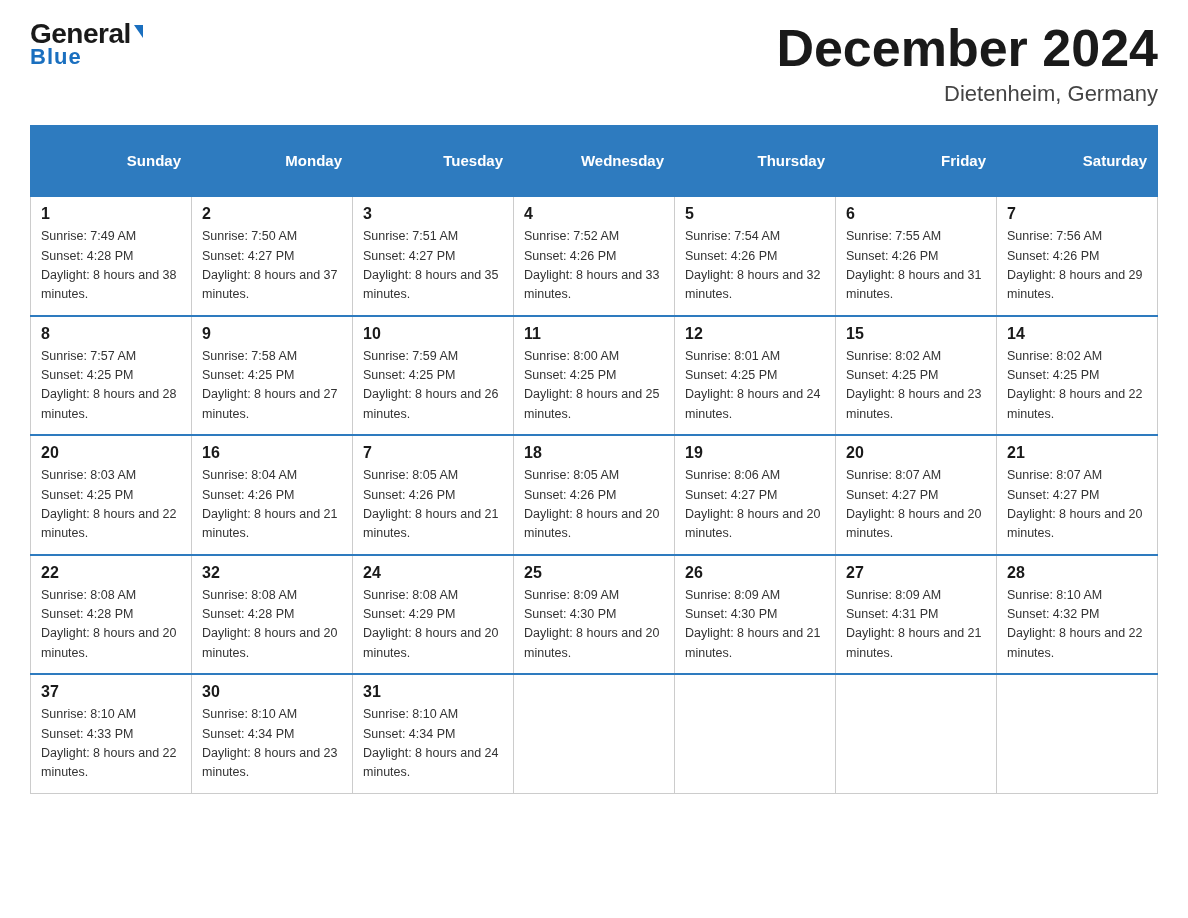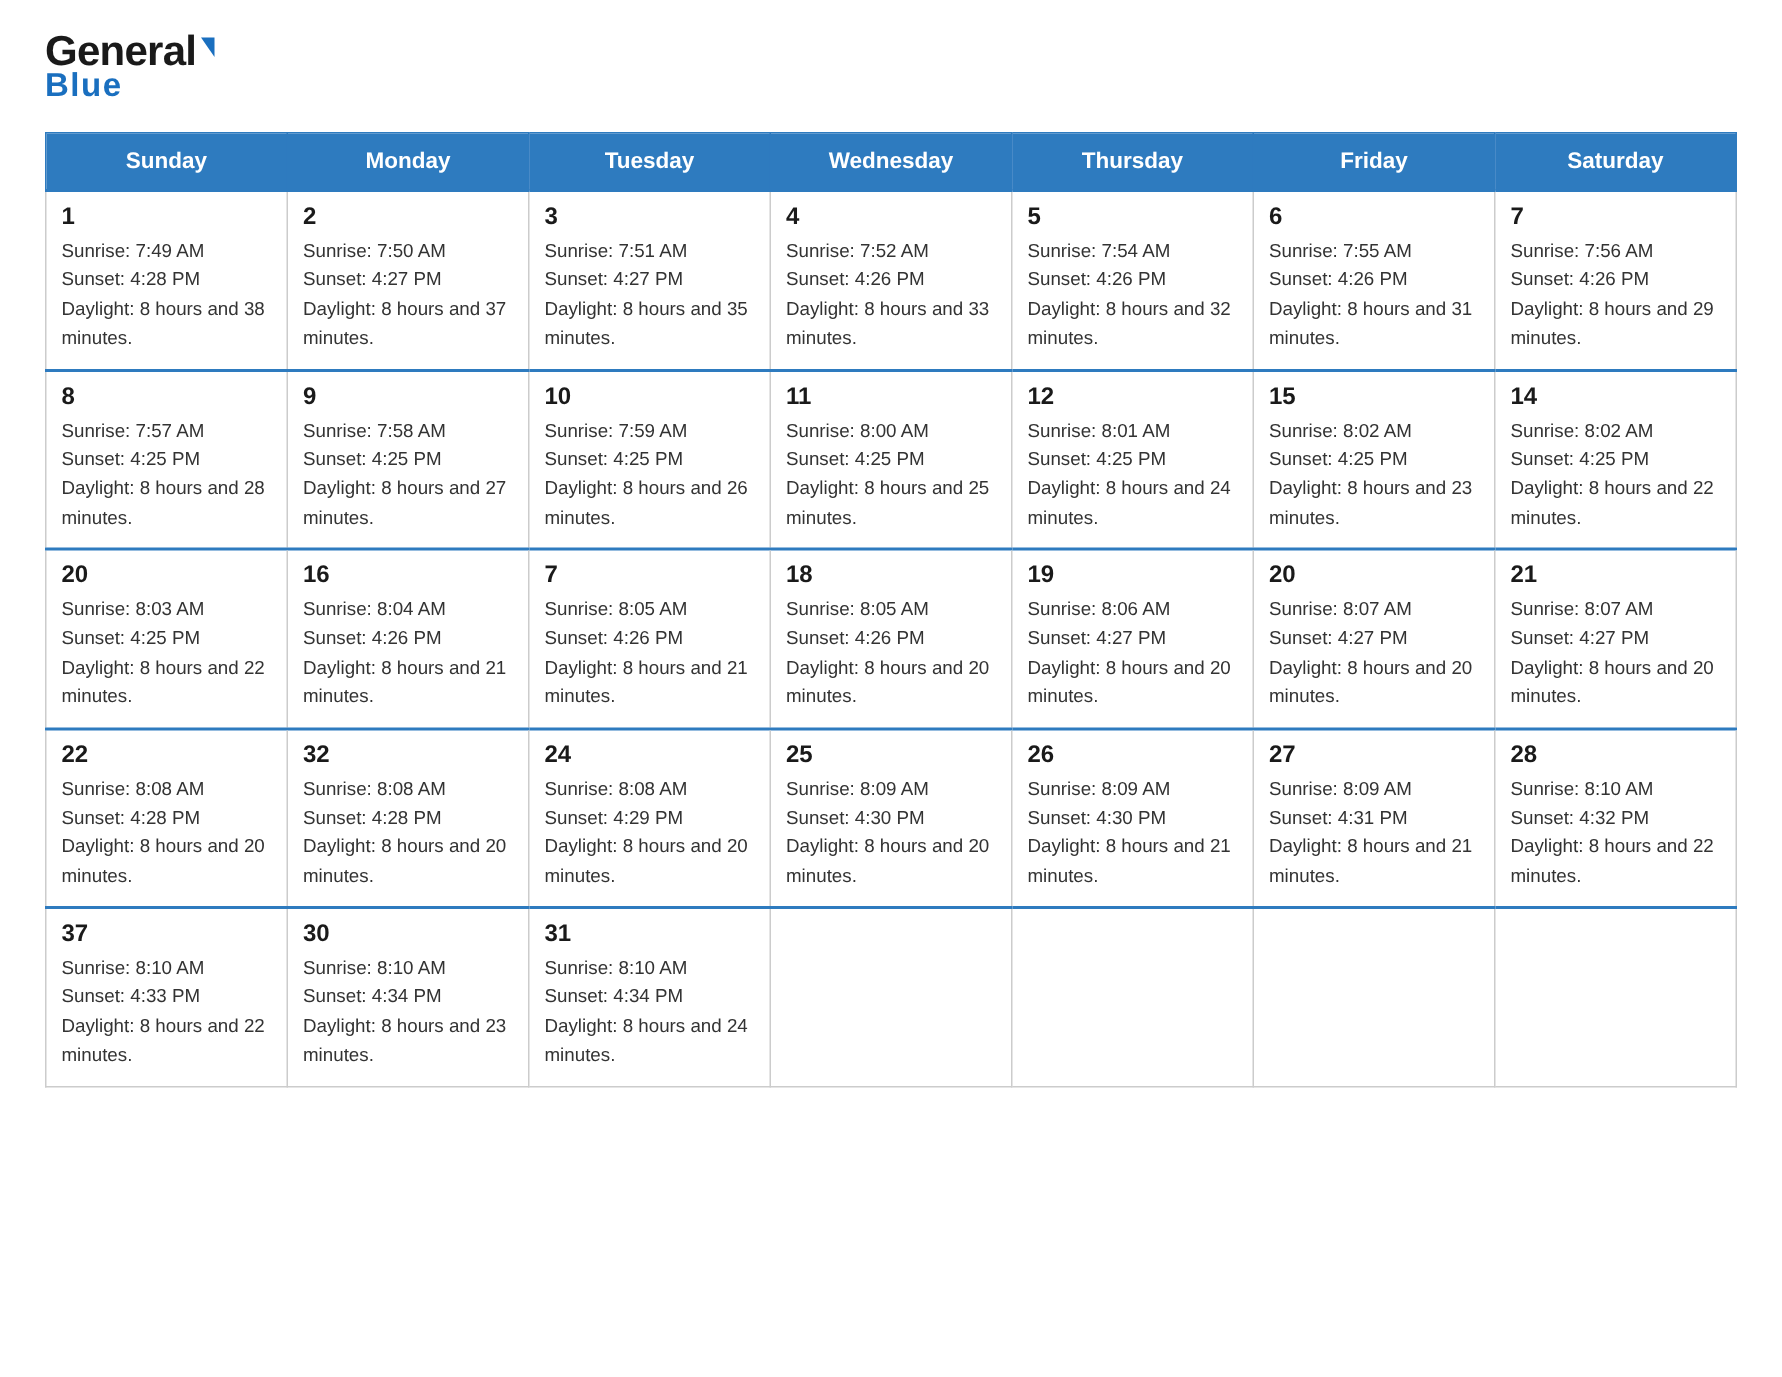--- a/index.html
+++ b/index.html
@@ -55,22 +55,22 @@
     }
     .calendar {
       width: 100%;
       border-collapse: collapse;
     }
     .calendar thead tr th {
       background: #2e7bbf;
       color: #fff;
       font-size: 15px;
       font-weight: bold;
-      padding: 10px 10px;
-      text-align: center;
+      padding: 26px 10px;
+      text-align: right;
       border: 1px solid #2e7bbf;
     }
     .calendar tbody tr td {
       vertical-align: top;
       padding: 8px 10px 10px 10px;
       border: 1px solid #ccc;
       font-size: 13px;
       color: #222;
       width: 14.28%;
       min-height: 90px;
@@ -105,20 +105,22 @@
 <body>
 
 <div class="header">
   <div class="logo">
     <div class="logo-top">
       <span class="general">General</span><span style="display:inline-block;width:0;height:0;border-left:9px solid transparent;border-right:0px solid transparent;border-top:13px solid #1a6fbf;margin-left:3px;vertical-align:top;margin-top:5px;"></span>
     </div>
     <div class="logo-blue-line">Blue</div>
   </div>
   <div class="title-block">
+    <h1>December 2024</h1>
+    <h2>Dietenheim, Germany</h2>
   </div>
 </div>
 
 <table class="calendar">
   <thead>
     <tr>
     <th>Sunday</th>
         <th>Monday</th>
         <th>Tuesday</th>
         <th>Wednesday</th>

